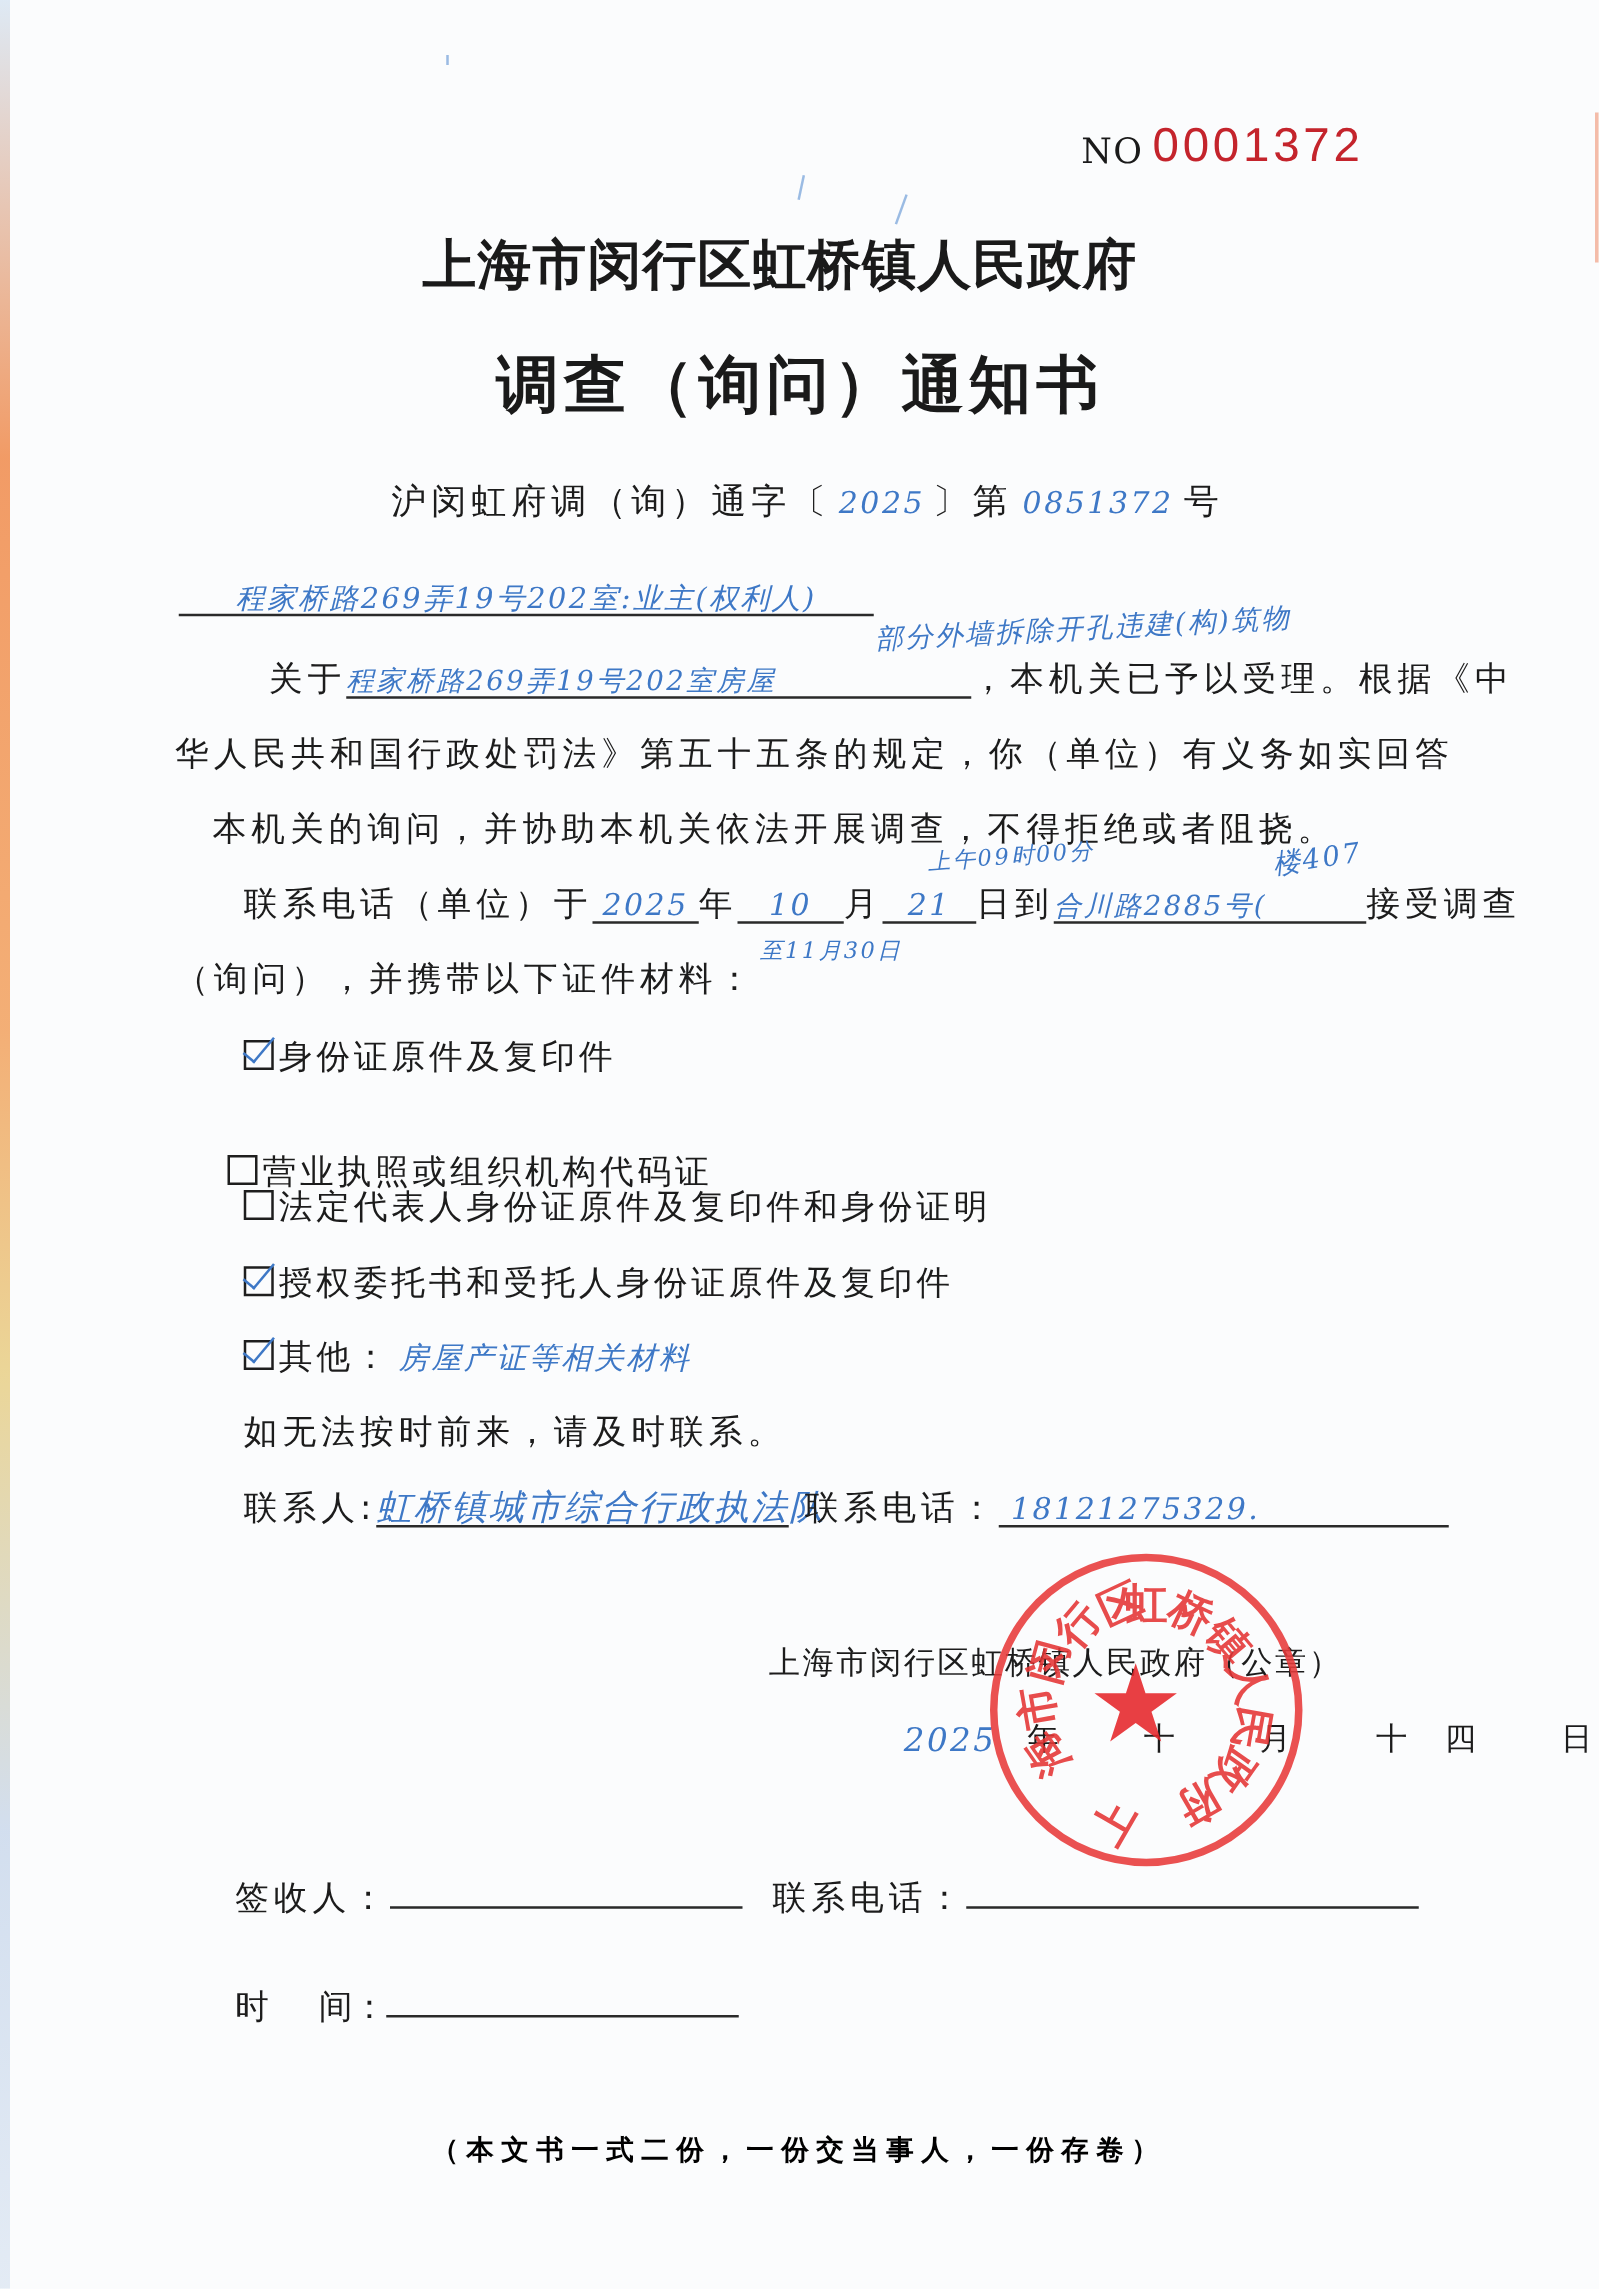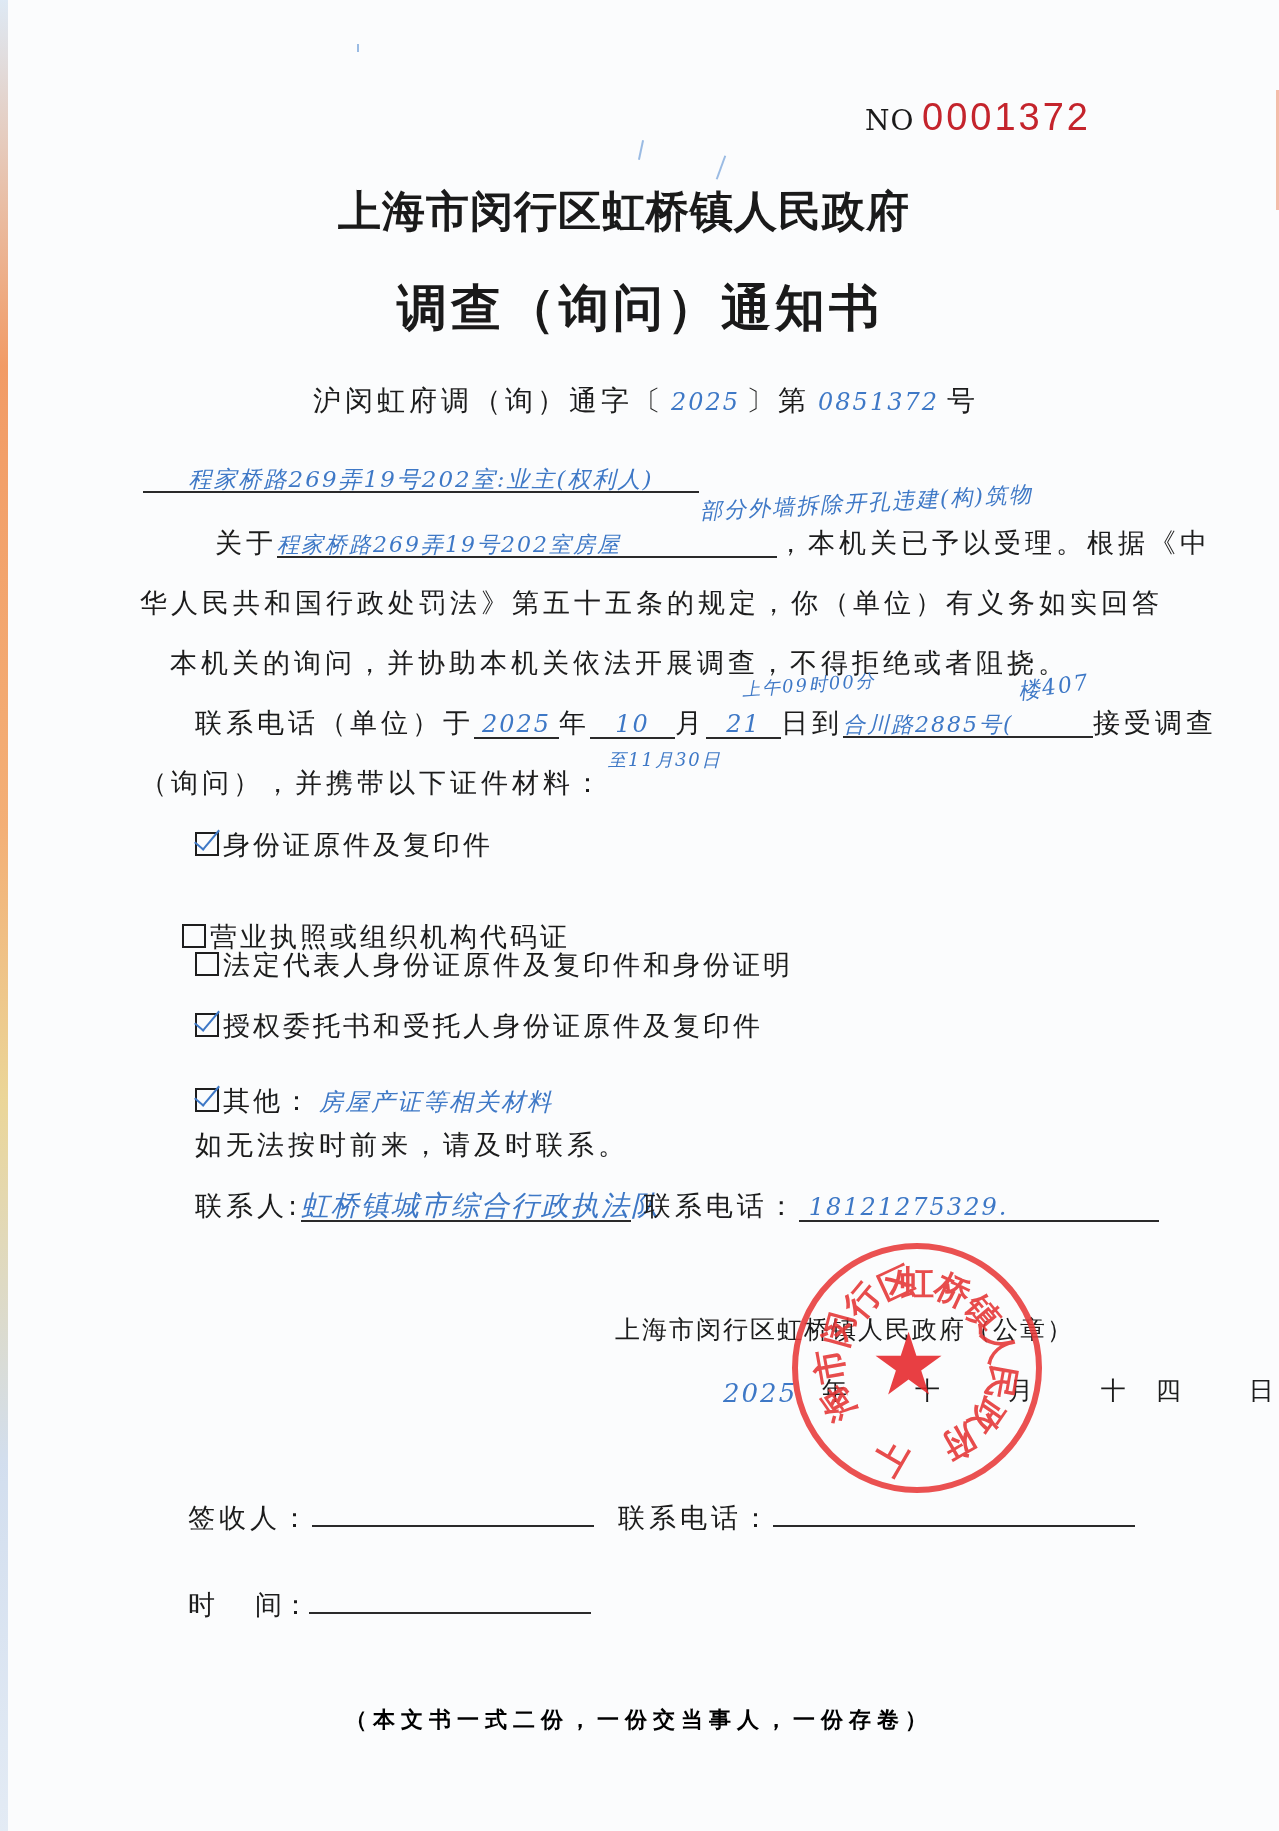--- a/index.html
+++ b/index.html
@@ -48,21 +48,21 @@
   .check-item { font-size: 27px; letter-spacing: 3px; }
   .cb { display: inline-block; width: 20px; height: 20px; border: 2px solid #1e1e1e; margin-right: 4px; vertical-align: -2px; position: relative; }
   .cb.checked::after {
     content: ""; position: absolute; left: 4px; top: -10px; width: 10px; height: 24px;
     border-right: 2px solid #3e78c6; border-bottom: 2px solid #3e78c6; transform: rotate(40deg);
   }
   .ci-1 { left: 195px; top: 827px; }
   .ci-2 { left: 182px; top: 887px; margin-top: 32px; }
   .ci-3 { left: 195px; top: 947px; }
   .ci-4 { left: 195px; top: 1008px; }
-  .ci-5 { left: 195px; top: 1067px; margin-top: 16px; }
+  .ci-5 { left: 195px; top: 1067px; }
   .ci-5 .hand { font-size: 24px; margin-left: 6px; }
   .cant-come { left: 195px; top: 1127px; }
   .contact-line { left: 195px; top: 1188px; }
   .contact-line .u-person { width: 330px; font-size: 28px; text-align: left; }
   .contact-line .u-phone { width: 360px; font-size: 24px; text-align: left; padding-left: 10px; box-sizing: border-box; }
   .issuer { left: 615px; top: 1313px; font-size: 25px; letter-spacing: 2px; }
   .issue-date-hand { left: 723px; top: 1378px; font-size: 26px; }
   .issue-date { left: 822px; top: 1374px; font-size: 25px; letter-spacing: 30px; }
   .seal { position: absolute; left: 792px; top: 1243px; width: 238px; height: 238px; border: 6px solid #e83a3a; border-radius: 50%; opacity: .88; }
   .seal-text { position: absolute; inset: 0; }

